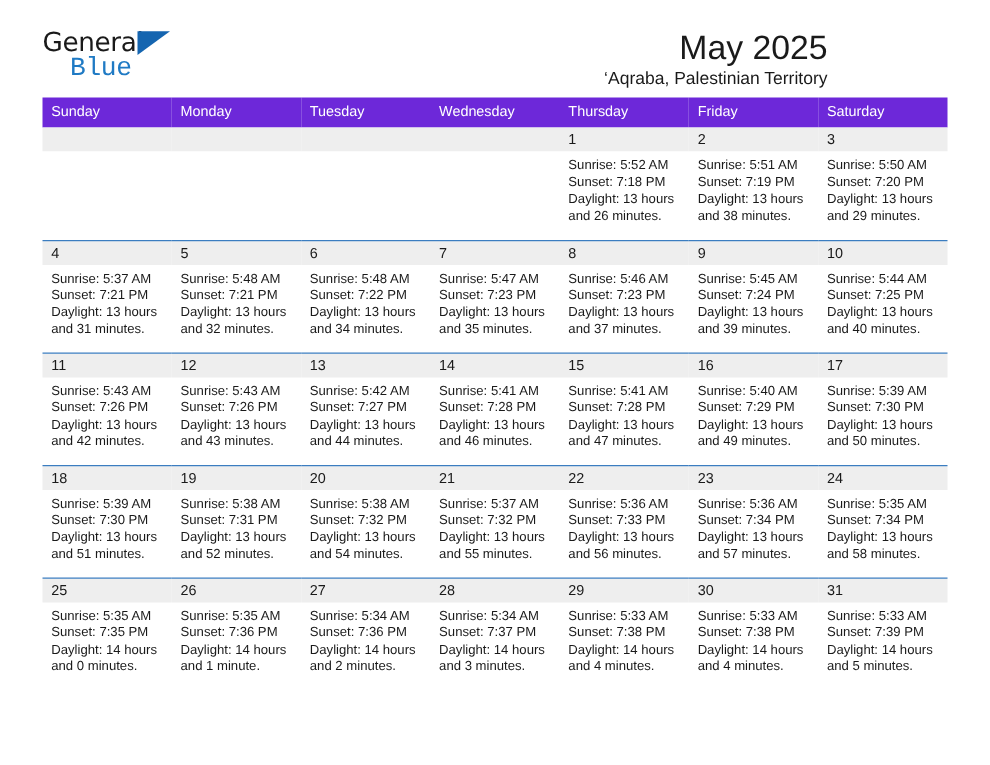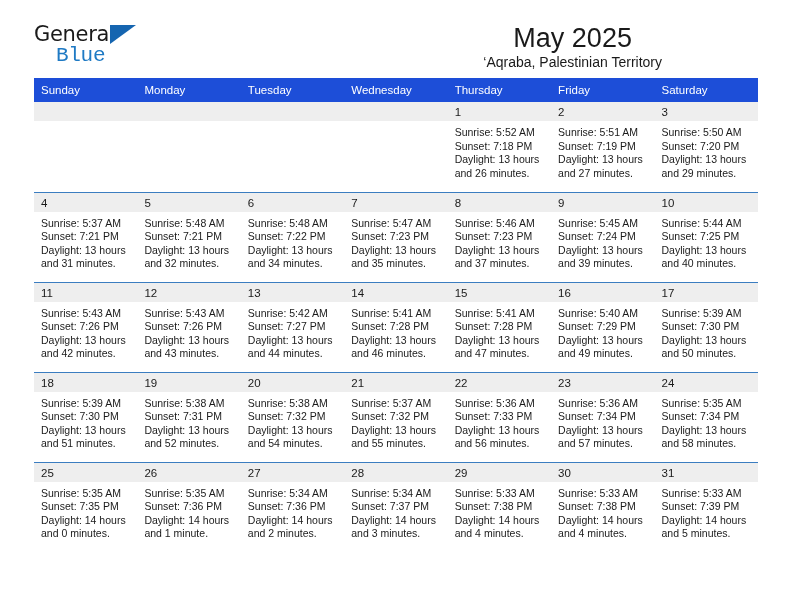--- a/index.html
+++ b/index.html
@@ -58,21 +58,21 @@
   .brand-blue {
     position: absolute;
     left: 22px;
     top: 22px;
     font-size: 21px;
     letter-spacing: -0.3px;
     color: #1f7ac4;
     font-family: Liberation Mono, monospace;
   }
   .titles {
-    text-align: center;
+    text-align: right;
     padding-top: 2px;
   }
   .cal-title {
     font-size: 27px;
     font-weight: normal;
     color: #1a1a1a;
     line-height: 1.1;
     margin: 0;
   }
   .cal-subtitle {
@@ -81,21 +81,21 @@
     margin-top: 0;
   }
 
   
   .calendar {
     width: 724px;
     border-collapse: collapse;
     table-layout: fixed;
   }
   .calendar th {
-    background: #1d4ed8;
+    background: #6d28d9;
     color: #ffffff;
     font-size: 11.5px;
     font-weight: normal;
     text-align: left;
     padding: 6px 0 6px 7px;
     height: 20px;
     box-sizing: border-box;
   }
   .calendar td {
     vertical-align: top;
@@ -210,21 +210,21 @@
               <div>Daylight: 13 hours</div>
               <div>and 26 minutes.</div>
             </div>
           </td>
           <td>
             <div class="daynum">2</div>
             <div class="details">
               <div>Sunrise: 5:51 AM</div>
               <div>Sunset: 7:19 PM</div>
               <div>Daylight: 13 hours</div>
-              <div>and 27 minutes.</div>
+              <div>and 38 minutes.</div>
             </div>
           </td>
           <td>
             <div class="daynum">3</div>
             <div class="details">
               <div>Sunrise: 5:50 AM</div>
               <div>Sunset: 7:20 PM</div>
               <div>Daylight: 13 hours</div>
               <div>and 29 minutes.</div>
             </div>

